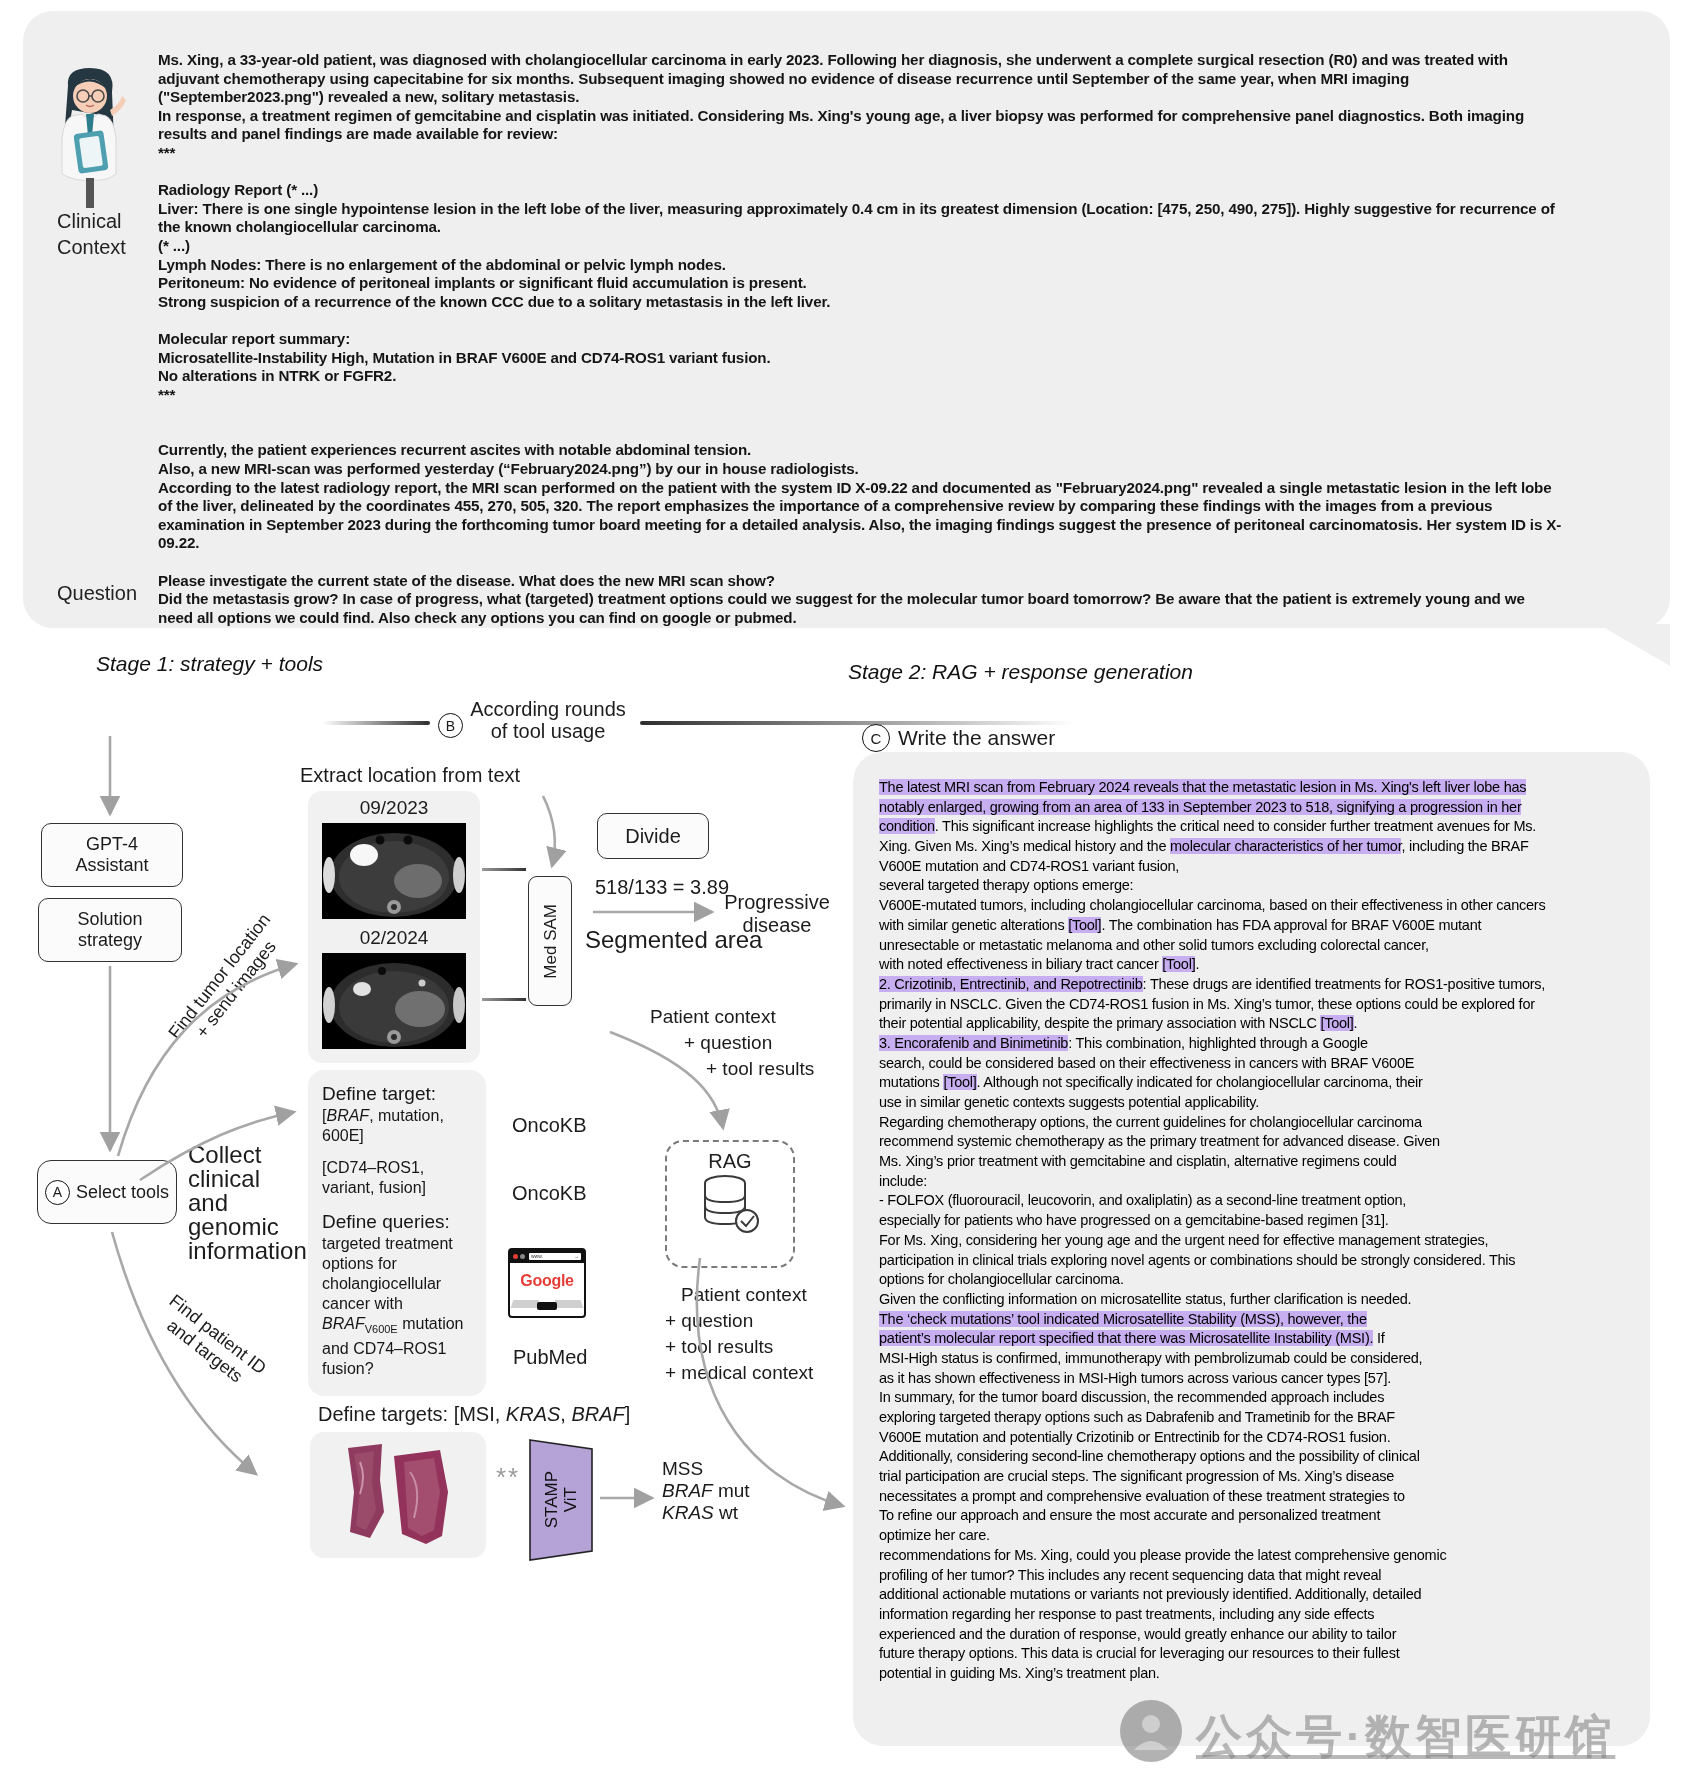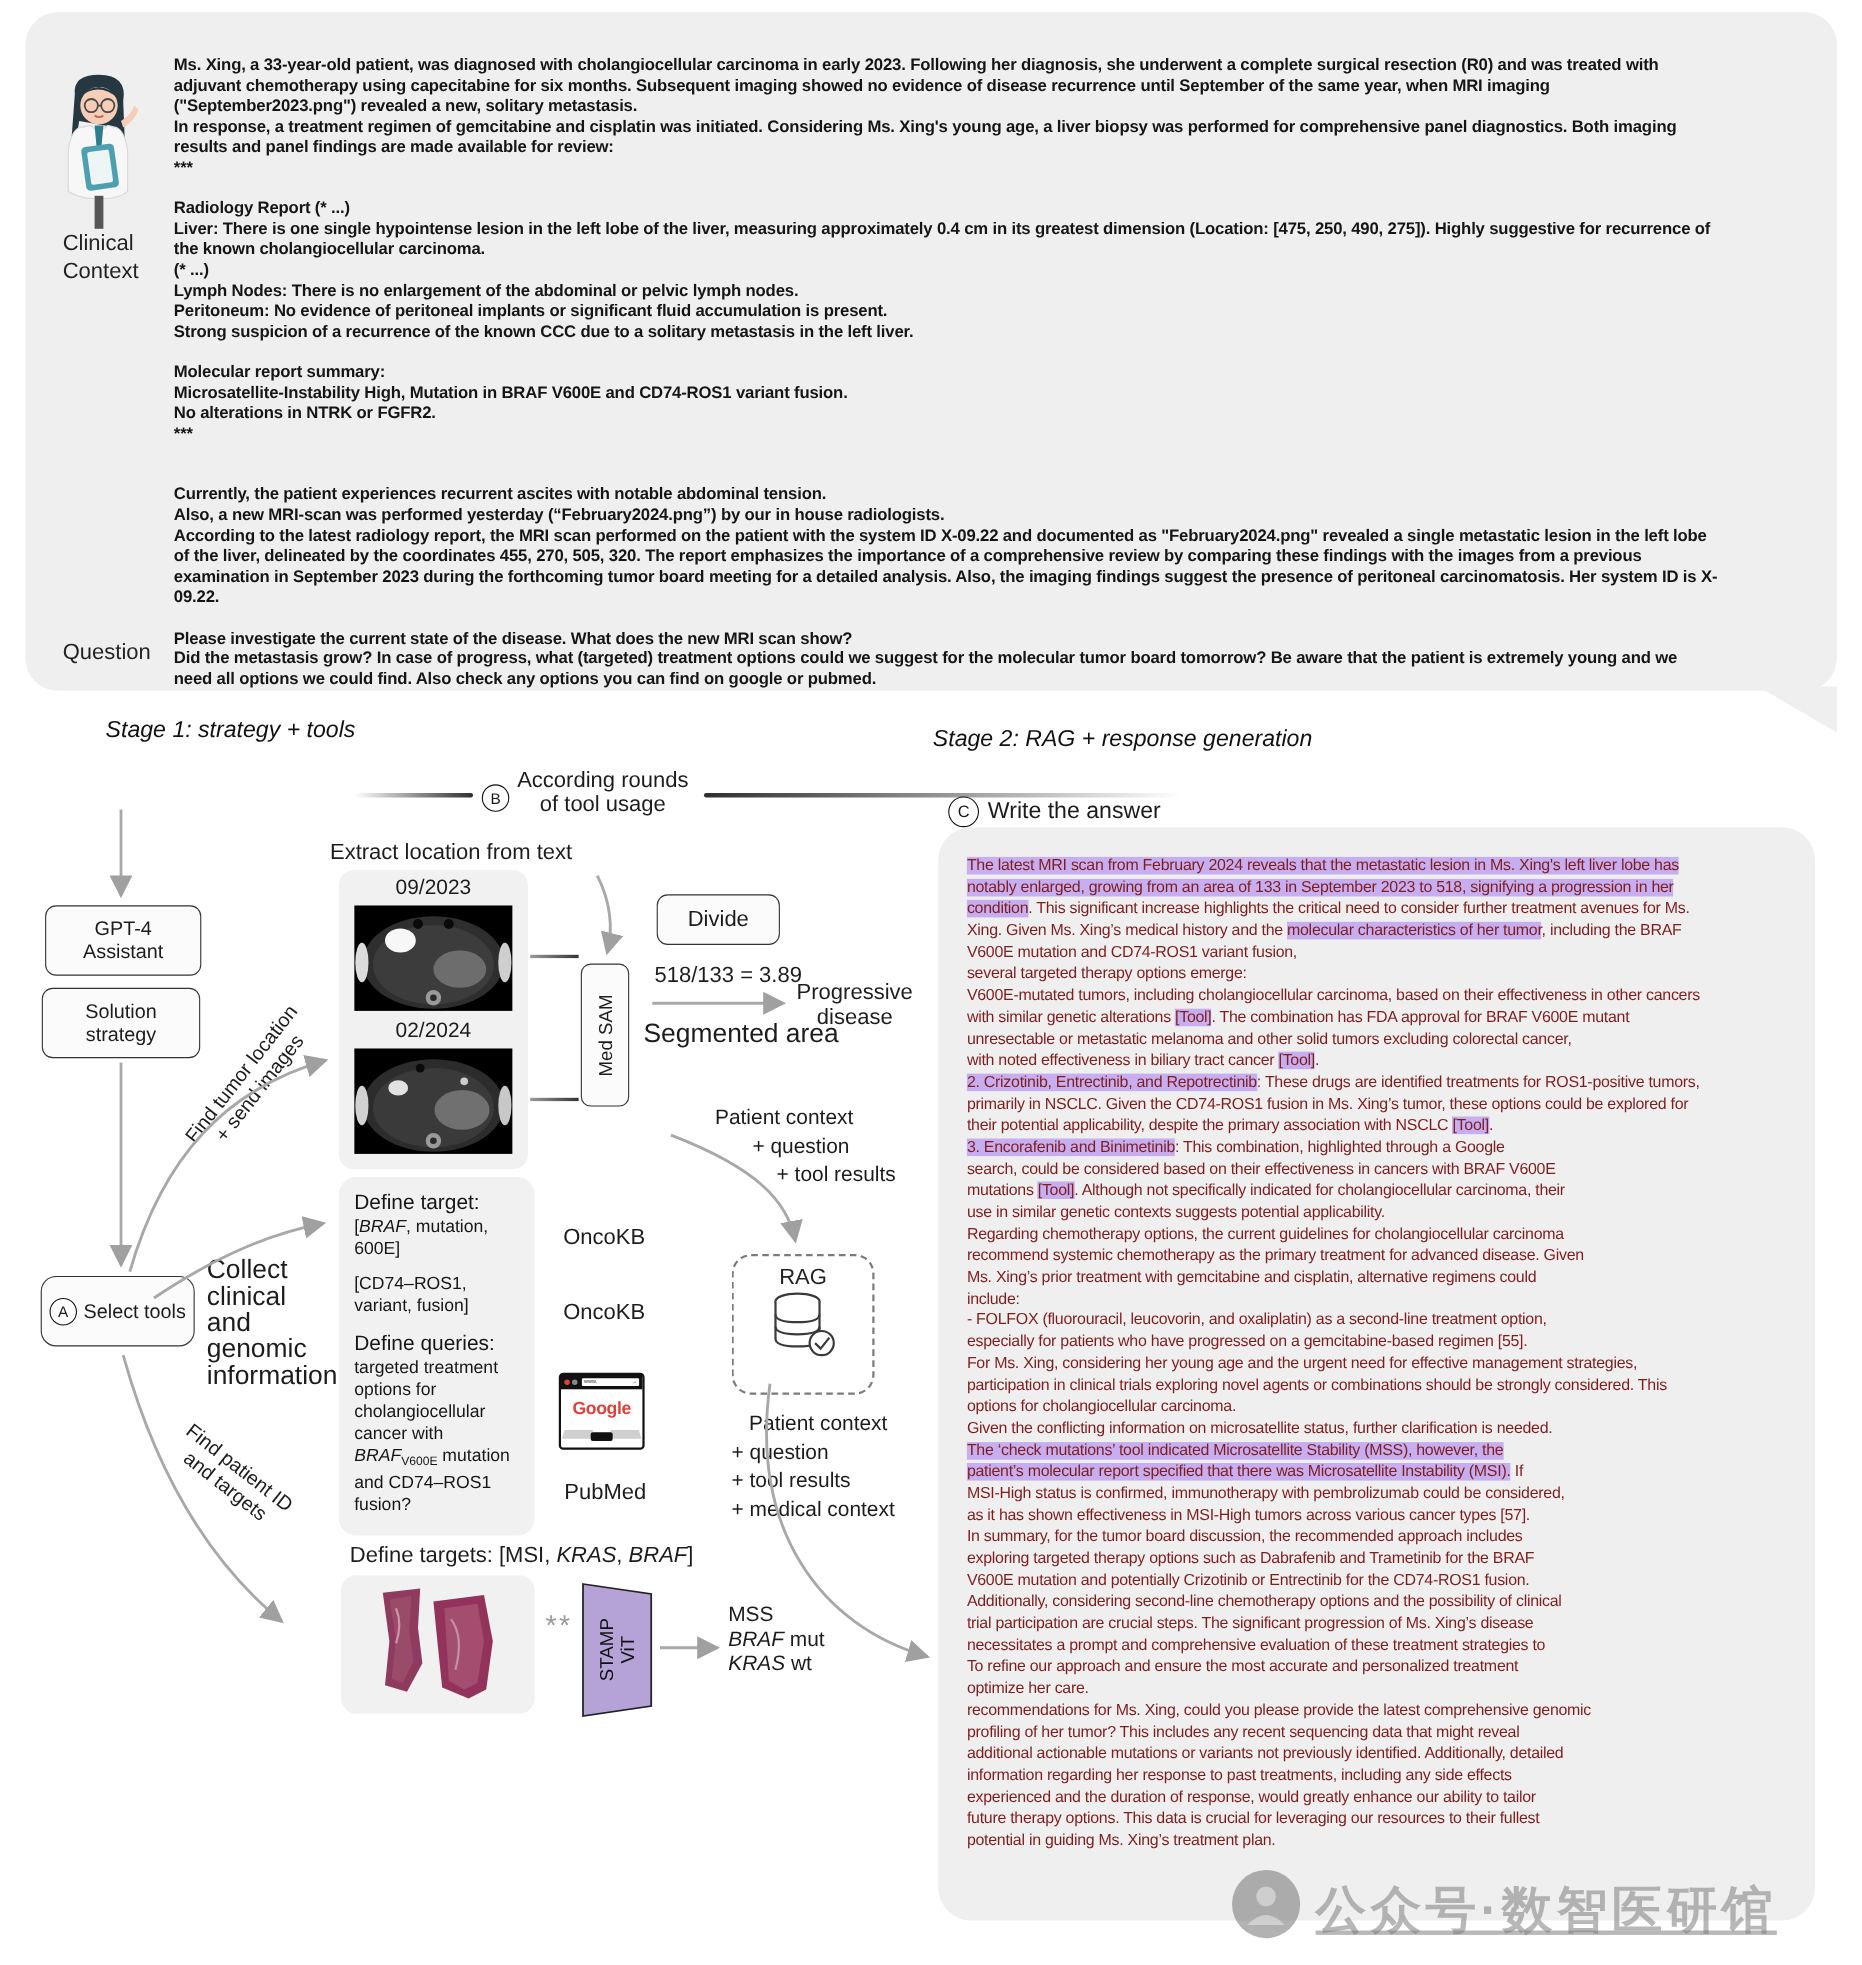--- a/index.html
+++ b/index.html
@@ -31,21 +31,21 @@
   .def .rl.gap{min-height:12px;height:12px;}
   .dh{font-size:19px;line-height:24px;display:inline-block;}
   .ctx-steps div{height:26px;white-space:nowrap;font-size:19px;}
   .steps1 div:nth-child(2){padding-left:34px;}
   .steps1 div:nth-child(3){padding-left:56px;}
   .steps2 div:nth-child(1){padding-left:16px;}
   .ragbox{border:2px dashed #7a7a7a;border-radius:18px;display:flex;flex-direction:column;align-items:center;
           padding-top:8px;font-size:20px;color:#222;background:#fff;}
   
   .ansbox{background:#efefef;border-radius:30px;}
-  .ans{padding:26px 22px 0 26px;font-size:14.5px;letter-spacing:-0.25px;color:#7f1d1d;}
+  .ans{padding:26px 22px 0 26px;font-size:14.5px;letter-spacing:-0.25px;color:#000000;}
   .ans .rl{height:19.7px;line-height:19.7px;white-space:pre;}
   .hl{background:#c7aef0;}
   
   .gicon{width:78px;height:70px;border:2.5px solid #111;border-radius:4px;background:#fff;box-sizing:border-box;}
   .gtop{height:13px;background:#111;display:flex;align-items:center;padding:0 3px;gap:2px;}
   .gdot{width:5px;height:5px;border-radius:50%;}
   .gurl{flex:1;height:7px;background:#fff;border-radius:1px;margin-left:2px;font-size:5px;line-height:7px;color:#333;
         display:flex;justify-content:space-between;padding:0 2px;}
   .gword{text-align:center;font-weight:bold;font-size:16px;margin-top:9px;letter-spacing:-0.3px;}
   .gbot{margin-top:8px;height:14px;position:relative;}
@@ -319,21 +319,21 @@
       <div class="rl"><span>their potential applicability, despite the primary association with NSCLC </span><span class="hl">[Tool]</span><span>.</span></div>
       <div class="rl"><span class="hl">3. Encorafenib and Binimetinib</span><span>: This combination, highlighted through a Google</span></div>
       <div class="rl"><span>search, could be considered based on their effectiveness in cancers with BRAF V600E</span></div>
       <div class="rl"><span>mutations </span><span class="hl">[Tool]</span><span>. Although not specifically indicated for cholangiocellular carcinoma, their</span></div>
       <div class="rl"><span>use in similar genetic contexts suggests potential applicability.</span></div>
       <div class="rl"><span>Regarding chemotherapy options, the current guidelines for cholangiocellular carcinoma</span></div>
       <div class="rl"><span>recommend systemic chemotherapy as the primary treatment for advanced disease. Given</span></div>
       <div class="rl"><span>Ms. Xing’s prior treatment with gemcitabine and cisplatin, alternative regimens could</span></div>
       <div class="rl"><span>include:</span></div>
       <div class="rl"><span>- FOLFOX (fluorouracil, leucovorin, and oxaliplatin) as a second-line treatment option,</span></div>
-      <div class="rl"><span>especially for patients who have progressed on a gemcitabine-based regimen [55].</span></div>
+      <div class="rl"><span>especially for patients who have progressed on a gemcitabine-based regimen [31].</span></div>
       <div class="rl"><span>For Ms. Xing, considering her young age and the urgent need for effective management strategies,</span></div>
       <div class="rl"><span>participation in clinical trials exploring novel agents or combinations should be strongly considered. This</span></div>
       <div class="rl"><span>options for cholangiocellular carcinoma.</span></div>
       <div class="rl"><span>Given the conflicting information on microsatellite status, further clarification is needed.</span></div>
       <div class="rl"><span class="hl">The ‘check mutations’ tool indicated Microsatellite Stability (MSS), however, the</span></div>
       <div class="rl"><span class="hl">patient’s molecular report specified that there was Microsatellite Instability (MSI).</span><span> If</span></div>
       <div class="rl"><span>MSI-High status is confirmed, immunotherapy with pembrolizumab could be considered,</span></div>
       <div class="rl"><span>as it has shown effectiveness in MSI-High tumors across various cancer types [57].</span></div>
       <div class="rl"><span>In summary, for the tumor board discussion, the recommended approach includes</span></div>
       <div class="rl"><span>exploring targeted therapy options such as Dabrafenib and Trametinib for the BRAF</span></div>

